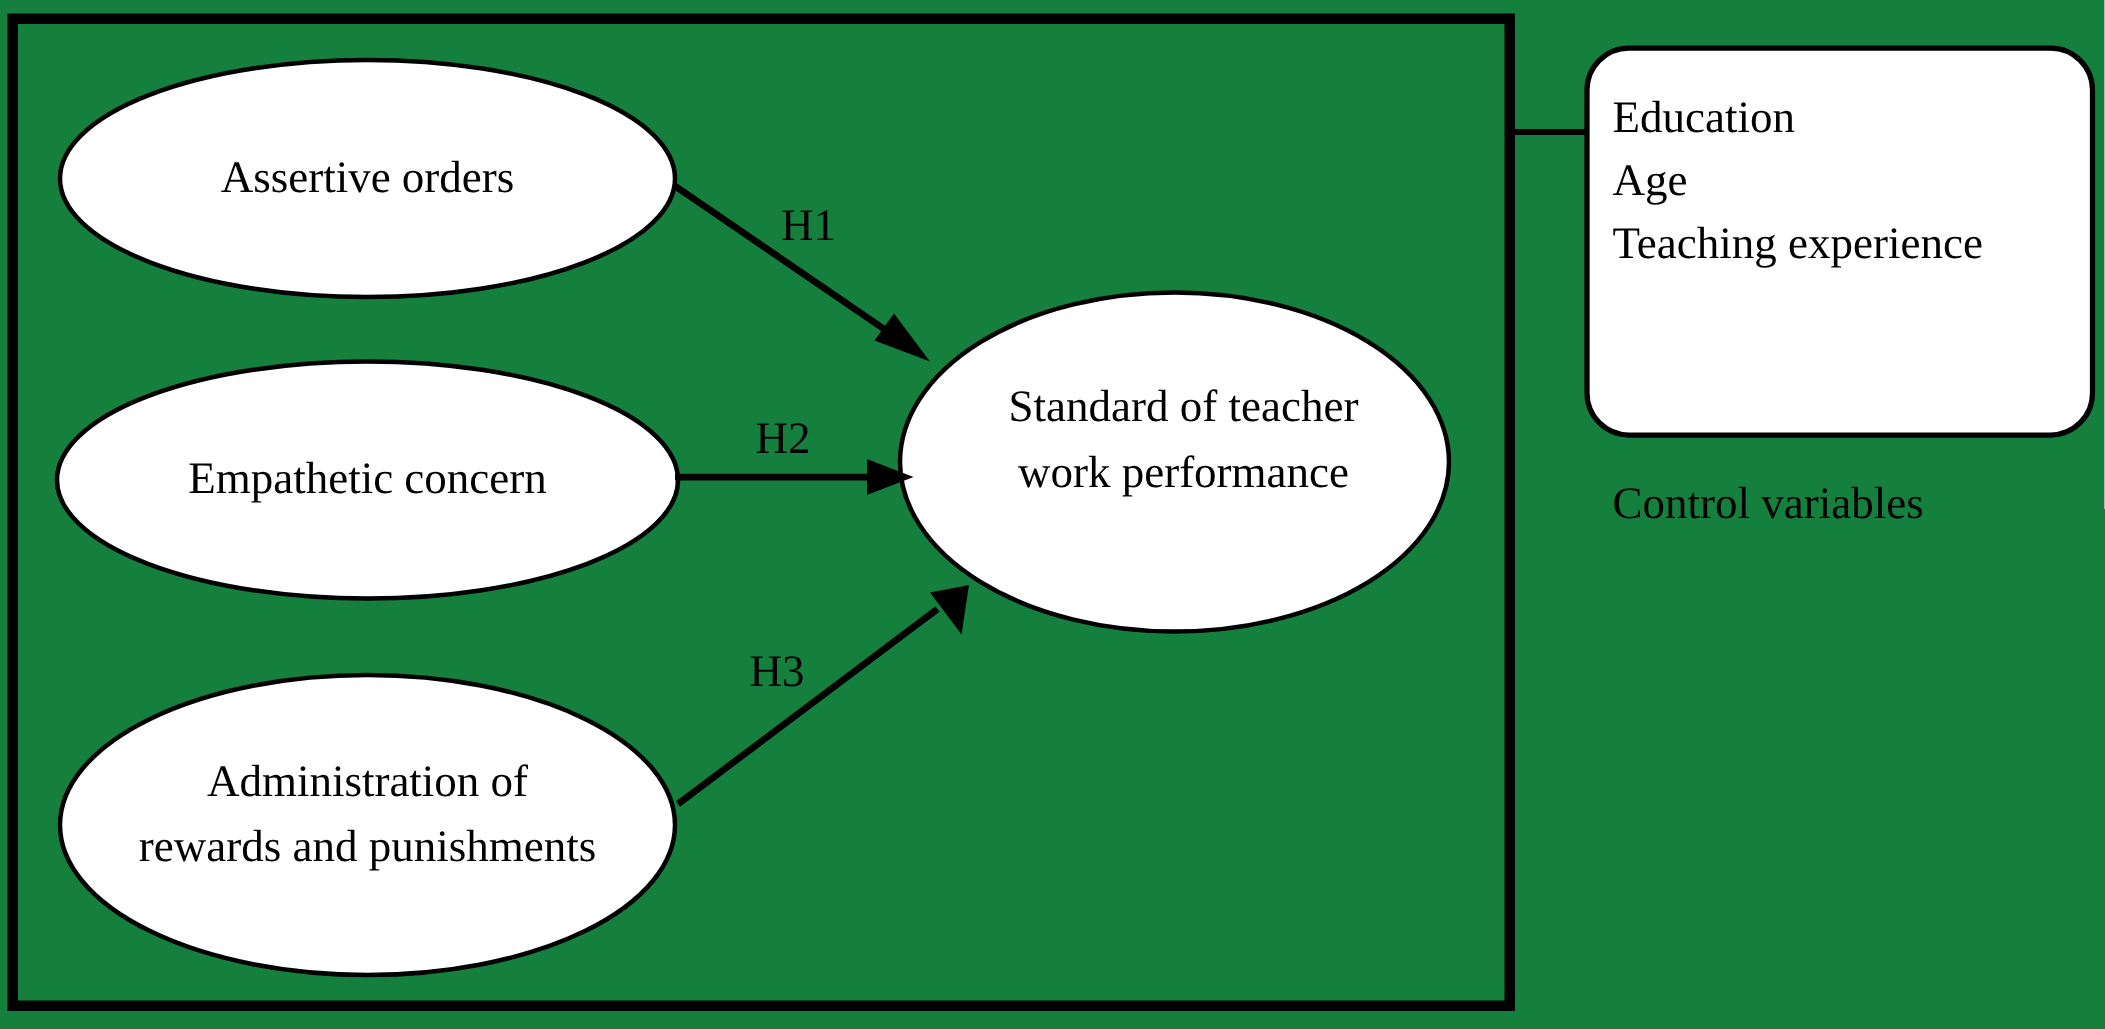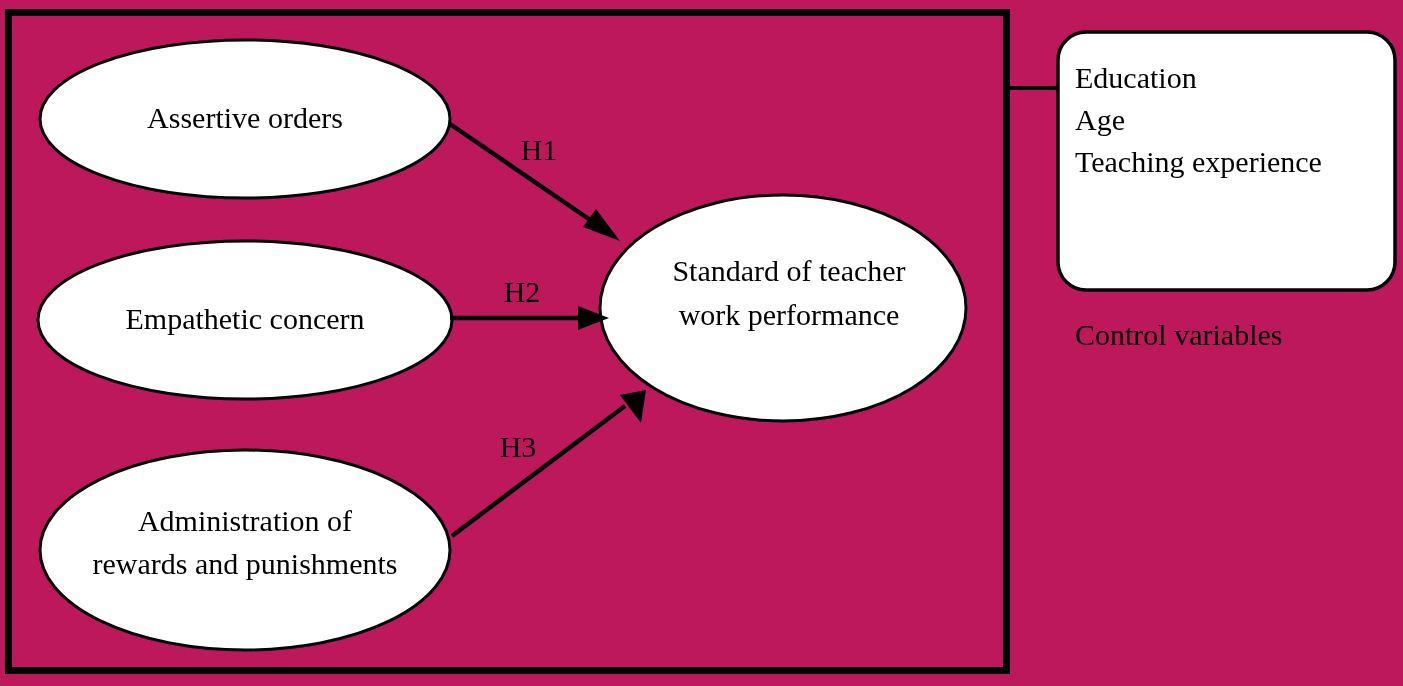--- a/index.html
+++ b/index.html
@@ -11,21 +11,21 @@
     width: 1403px;
     height: 686px;
     font-family: "Liberation Serif", serif;
     color: #000000;
     overflow: hidden;
   }
   #canvas {
     position: relative;
     width: 1403px;
     height: 686px;
-    background: #be185d;
+    background: #15803d;
   }
   #diagram-svg {
     position: absolute;
     top: 0;
     left: 0;
     width: 1403px;
     height: 686px;
   }
   .node-text {
     font-family: "Liberation Serif", serif;

